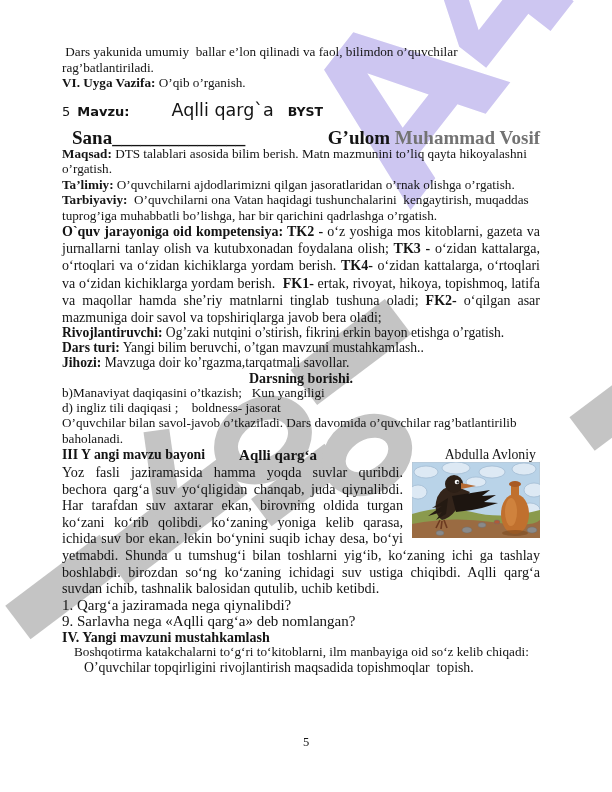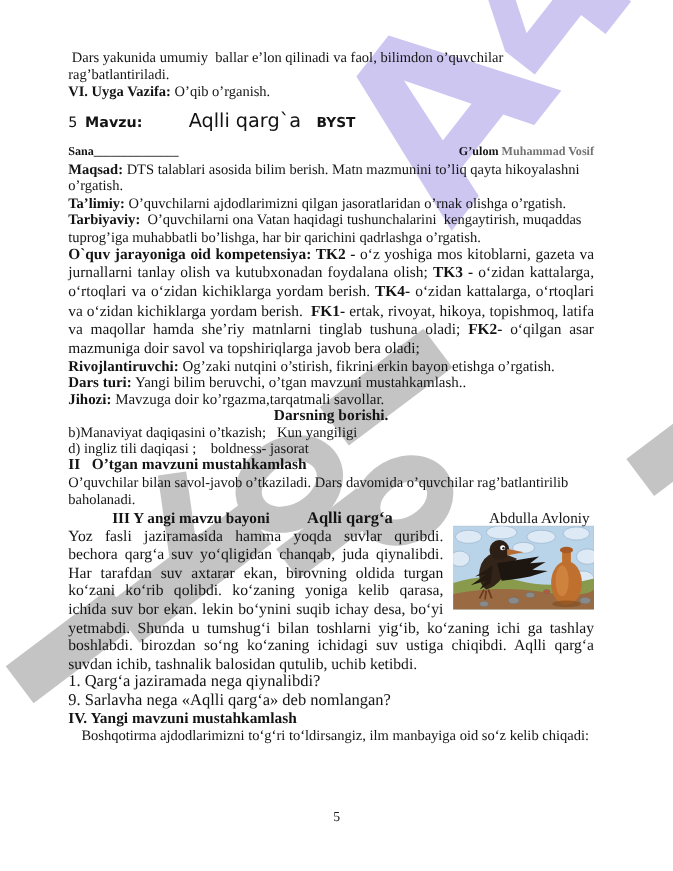--- a/index.html
+++ b/index.html
@@ -25,25 +25,25 @@
   .sz-s2{font-size:13.2px;line-height:14.5px;}
   .sz-m {font-size:13.6px;line-height:14.8px;}
   .sz-l {font-size:14px;line-height:17.2px;text-align:justify;}
   b,.b{font-weight:bold;}
   .hdr-row{display:flex;align-items:baseline;margin-top:9px;height:30px;
     font-family:"DejaVu Sans",sans-serif;}
   .hdr-num{font-size:13px;margin-right:7px;}
   .hdr-mavzu{font-size:13px;font-weight:bold;}
   .hdr-title{font-size:17.5px;font-weight:normal;margin-left:42px;}
   .hdr-code{font-size:12.5px;font-weight:bold;margin-left:14px;text-align:center;}
-  .sana-row{display:flex;justify-content:space-between;font-size:11px;line-height:16px;font-weight:bold;}
+  .sana-row{display:flex;justify-content:space-between;font-size:19px;line-height:16px;font-weight:bold;margin-left:10px;}
   .author-blue{color:#737373;font-family:Liberation Serif, serif;}
   .center-b{text-align:center;font-weight:bold;font-size:14px;line-height:15.5px;}
   .sec-label{font-weight:bold;font-size:14px;}
-  .row-iii{display:flex;align-items:center;font-size:13.8px;line-height:18px;margin-left:40px;}
+  .row-iii{display:flex;align-items:center;font-size:13.8px;line-height:18px;}
   .row-iii .t{font-size:15px;margin-left:34px;font-weight:bold;}
   .row-iii .a{margin-left:auto;margin-right:4px;font-weight:normal;}
   .story{font-size:14.2px;line-height:16.6px;text-align:justify;}
   .story .pic{float:right;width:128px;height:76px;margin:-2px 0 2px 9px;}
   .note{font-size:13.2px;line-height:14.6px;text-indent:24px;}
   .q{font-size:15px;line-height:16.5px;}
   .ind1{padding-left:12px;font-size:13.2px;line-height:14.4px;}
   .ind2{padding-left:22px;font-size:13.8px;line-height:15px;}
   .pageno{position:absolute;left:0;right:0;top:735px;text-align:center;
     font-size:12.5px;z-index:1;}
@@ -98,21 +98,20 @@
 
     <p class="sz-m"><b>Jihozi:</b><span> Mavzuga doir ko’rgazma,tarqatmali savollar.</span></p>
 
     <p class="center-b">Darsning borishi.</p>
 
 
     <p class="sz-s2">b)Manaviyat daqiqasini o’tkazish;   Kun yangiligi</p>
 
     <p class="sz-s2">d) ingliz tili daqiqasi ;    boldness- jasorat</p>
 
-    <p class="sz-s2"><b class="sec-label">II   O’tgan mavzuni mustahkamlash</b></p>
 
     <p class="sz-s">O’quvchilar bilan savol-javob o’tkaziladi. Dars davomida o’quvchilar rag’batlantirilib baholanadi.</p>
 
     <div class="row-iii">
       <b>III Y angi mavzu bayoni</b>
       <span class="t">Aqlli qarg‘a</span>
       <span class="a">Abdulla Avloniy</span>
     </div>
 
     <div class="story">
@@ -157,18 +156,19 @@
       </svg>
       <span>Yoz fasli jaziramasida hamma yoqda suvlar quribdi. bechora qarg‘a suv yo‘qligidan chanqab, juda qiynalibdi. Har tarafdan suv axtarar ekan, birovning oldida turgan ko‘zani ko‘rib qolibdi. ko‘zaning yoniga kelib qarasa, ichida suv bor ekan. lekin bo‘ynini suqib ichay desa, bo‘yi yetmabdi. Shunda u tumshug‘i bilan toshlarni yig‘ib, ko‘zaning ichi ga tashlay boshlabdi. birozdan so‘ng ko‘zaning ichidagi suv ustiga chiqibdi. Aqlli qarg‘a suvdan ichib, tashnalik balosidan qutulib,  uchib ketibdi.</span>
     </div>
 
 
     <p class="q">1. Qarg‘a jaziramada nega qiynalibdi?</p>
     <p class="q">9. Sarlavha nega «Aqlli qarg‘a» deb nomlangan?</p>
 
     <p class="sz-s"><b class="sec-label">IV. Yangi mavzuni mustahkamlash</b></p>
 
-    <p class="ind1">Boshqotirma ajdodlarimizni to‘g‘ri to‘ldirsangiz, ilm manbayiga oid so‘z kelib chiqadi:</p>
+    <p class="ind1">Boshqotirma katakchalarni to‘g‘ri to‘kitoblarni, ilm manbayiga oid so‘z kelib chiqadi:</p>
+    <p class="ind2">O’quvchilar topqirligini rivojlantirish maqsadida topishmoqlar  topish.</p>
 
   </div>
 
   <div class="pageno">5</div>
 </div>
 
 </body></html>

